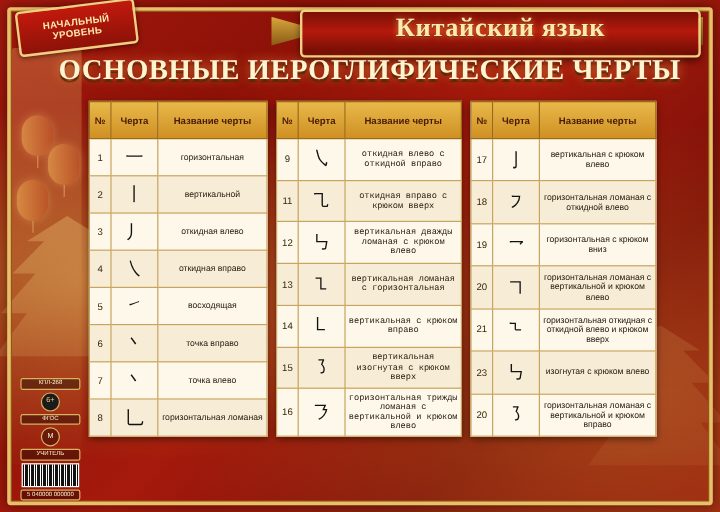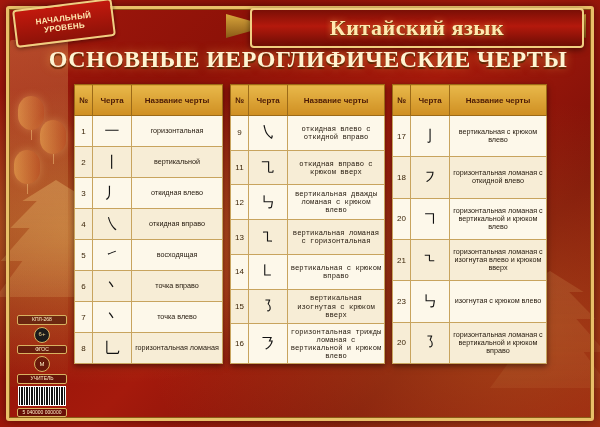--- a/index.html
+++ b/index.html
@@ -41,21 +41,21 @@
     box-shadow:0 0 0 1px #8a5a16 inset, 0 0 10px rgba(0,0,0,.45);
     background:linear-gradient(180deg, rgba(0,0,0,0) 0%, rgba(0,0,0,0) 100%);
   }
   
   .ribbon{
     position:absolute;left:250px;top:8px;width:330px;height:36px;
     background:linear-gradient(180deg,#7a0f06 0%,#b4190c 45%,#6d0d05 100%);
     border:2px solid #f0cf82;
     border-radius:4px;
     box-shadow:0 2px 6px rgba(0,0,0,.5);
-    display:flex;align-items:center;justify-content:center;
+    display:flex;align-items:flex-start;justify-content:center;
   }
   .ribbon-text{
     font-size:22px;font-weight:bold;letter-spacing:.5px;
     color:#ffe9b0;
     text-shadow:0 1px 0 #6b3a06, 0 0 6px rgba(255,200,90,.6);
     font-family:"Liberation Serif", serif;
   }
   .ribbon-fan-l,.ribbon-fan-r{
     position:absolute;top:14px;width:26px;height:24px;
     background:linear-gradient(180deg,#d9a63c,#8a5a16);
@@ -293,28 +293,33 @@
             <td class="num">17</td>
             <td class="stroke"><span class="glyph">亅</span></td>
             <td class="name">вертикальная с крюком влево</td>
           </tr>
         <tr>
             <td class="num">18</td>
             <td class="stroke"><span class="glyph">㇇</span></td>
             <td class="name">горизонтальная ломаная с откидной влево</td>
           </tr>
         <tr>
+            <td class="num">19</td>
+            <td class="stroke"><span class="glyph">㇖</span></td>
+            <td class="name">горизонтальная с крюком вниз</td>
+          </tr>
+        <tr>
             <td class="num">20</td>
             <td class="stroke"><span class="glyph">㇕</span></td>
             <td class="name">горизонтальная ломаная с вертикальной и крюком влево</td>
           </tr>
         <tr>
             <td class="num">21</td>
             <td class="stroke"><span class="glyph">㇍</span></td>
-            <td class="name">горизонтальная ломаная с изогнутая влево и крюком вверх</td>
+            <td class="name">горизонтальная откидная с откидной влево и крюком вверх</td>
           </tr>
         <tr>
             <td class="num">23</td>
             <td class="stroke"><span class="glyph">㇉</span></td>
             <td class="name">изогнутая с крюком влево</td>
           </tr>
         <tr>
             <td class="num">20</td>
             <td class="stroke"><span class="glyph">㇌</span></td>
             <td class="name">горизонтальная ломаная с вертикальной и крюком вправо</td>

